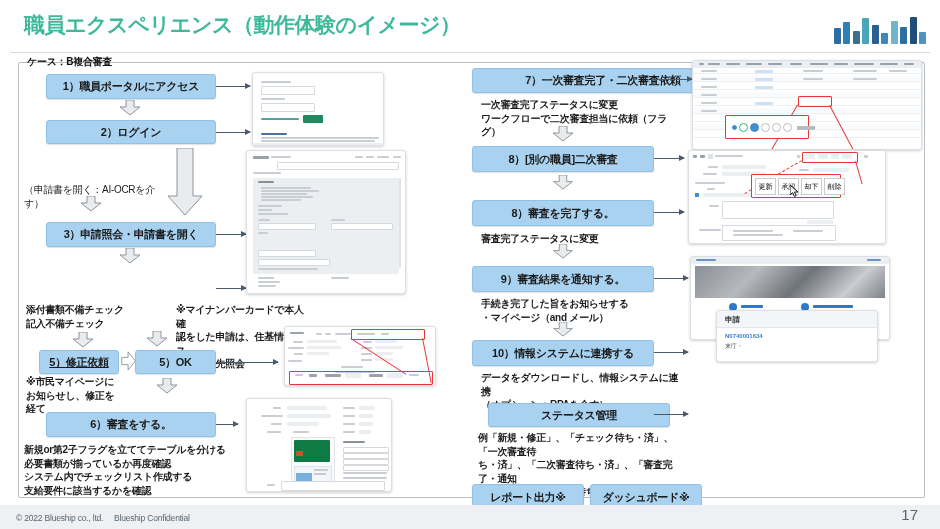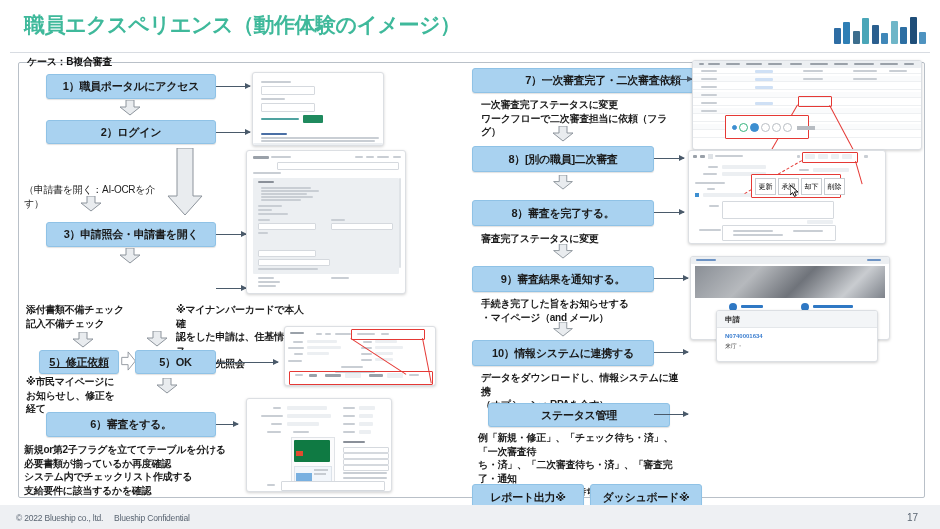--- a/index.html
+++ b/index.html
@@ -90,21 +90,21 @@
   .circ{width:7px;height:7px;border-radius:50%;border:1.2px solid #b9bec4;display:inline-block;}
   .circ.g{border-color:#36b37e;}
   .circ.bl{background:#3d8fd1;border-color:#3d8fd1;}
 
   
   .photo{position:absolute;background:linear-gradient(135deg,#8a8f96 0%,#b6b9bd 30%,#6f737a 55%,#c9ccd0 80%,#7d828a 100%);}
 
   
   .ftr{position:absolute;left:0;right:0;bottom:0;height:24px;background:#eef0f3;}
   .ftr-txt{position:absolute;left:16px;bottom:6px;font-size:8.5px;color:#5a6572;letter-spacing:-.2px;}
-  .pgno{position:absolute;right:22px;bottom:6px;font-size:10px;color:#5a6572;}
+  .pgno{position:absolute;right:22px;bottom:6px;font-size:15px;color:#5a6572;}
 </style>
 </head>
 <body>
 
 <div class="slide">
 
   <div class="hdr-title">職員エクスペリエンス（動作体験のイメージ）</div>
 
   <div class="logo">
     <i style="height:16px;background:#2e6da4"></i>

